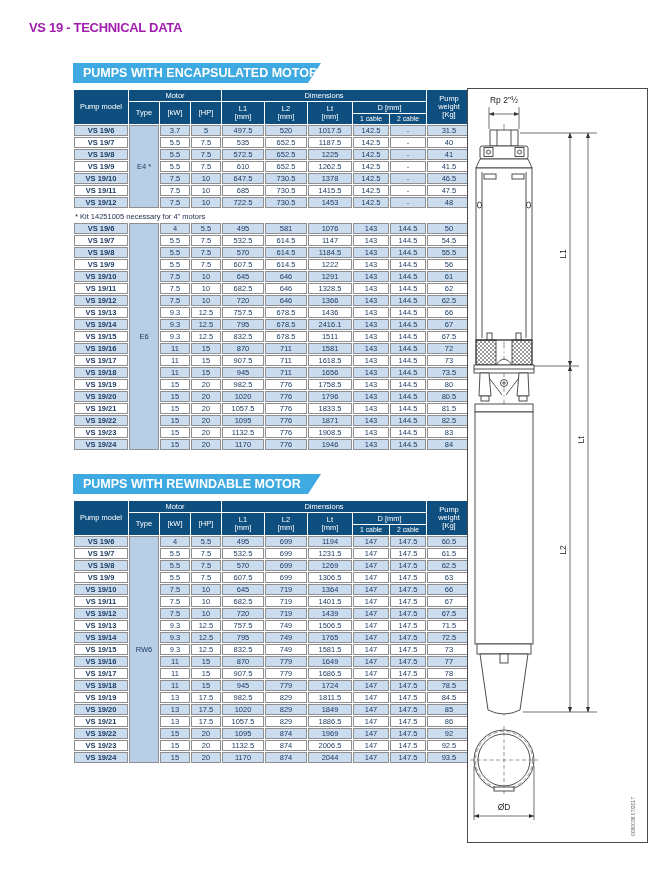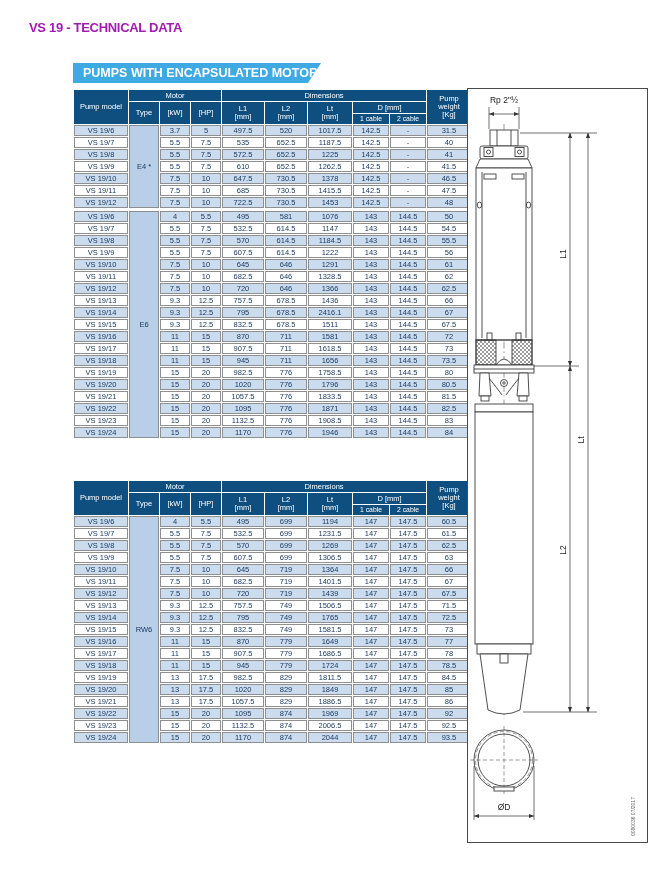--- a/index.html
+++ b/index.html
@@ -15,21 +15,21 @@
         clip-path:polygon(0 0,100% 0,calc(100% - 13px) 100%,0 100%);}
   table.datatable{border-collapse:separate;border-spacing:1px;table-layout:fixed;width:399px;margin-top:6px;}
   table.nohead{margin-top:1px;}
   .datatable th,.datatable td{font-size:7.5px;line-height:1.05;text-align:center;vertical-align:middle;
         padding:0;height:9px;overflow:hidden;}
   thead th{background:var(--headerbg,#0f4f7f);border:1px solid var(--headerbg,#0f4f7f);
         color:#fff;font-weight:normal;padding:1px 0;}
   thead tr.sub th{font-size:6.8px;height:8px;}
   thead .blk{display:block;}
   tbody th,tbody td{border:1px solid var(--border,#8f8f8f);background:#fff;color:var(--text,#17365d);}
-  tbody th.model{font-weight:normal;}
+  tbody th.model{font-weight:bold;}
   tbody tr:nth-child(odd) th,tbody tr:nth-child(odd) td{background:var(--rowalt,#cadcee);}
   tbody td.type-cell{background:var(--typebg,#b9cfe7) !important;font-size:7.5px;}
   .note{margin:3px 0 1px 2px;font-size:7.5px;color:#1c2b4a;}
   .drawing{position:absolute;left:467px;top:88px;width:181px;height:755px;}
   .drawing svg{display:block;}
   .d-stroke{fill:none;stroke:#3c3c3c;stroke-width:0.9;}
   .d-fillw{fill:#fff;stroke:#3c3c3c;stroke-width:0.9;}
   .d-dim{fill:none;stroke:#333;stroke-width:0.7;}
   .d-cl{fill:none;stroke:#555;stroke-width:0.6;stroke-dasharray:7 3 1.5 3;}
   .d-dash{fill:none;stroke:#555;stroke-width:0.6;stroke-dasharray:4 2.5;}
@@ -169,20 +169,21 @@
             <td>722.5</td>
             <td>730.5</td>
             <td>1453</td>
             <td>142.5</td>
             <td>-</td>
             <td>48</td>
           </tr>
         </tbody>
     </table>
 
+    <p class="note">* Kit 14251005 necessary for 4" motors</p>
 
     <table class="datatable nohead">
       <colgroup>
           <col style="width:54px">
           <col style="width:30px">
           <col style="width:30px">
           <col style="width:30px">
           <col style="width:42px">
           <col style="width:42px">
           <col style="width:44px">
@@ -399,20 +400,23 @@
             <td>1946</td>
             <td>143</td>
             <td>144.5</td>
             <td>84</td>
           </tr>
         </tbody>
     </table>
   </section>
 
   <section class="tables-col" id="section-rewindable">
+    <div class="banner">
+      <span>PUMPS WITH REWINDABLE MOTOR</span>
+    </div>
 
     <table class="datatable">
       <colgroup>
           <col style="width:54px">
           <col style="width:30px">
           <col style="width:30px">
           <col style="width:30px">
           <col style="width:42px">
           <col style="width:42px">
           <col style="width:44px">

